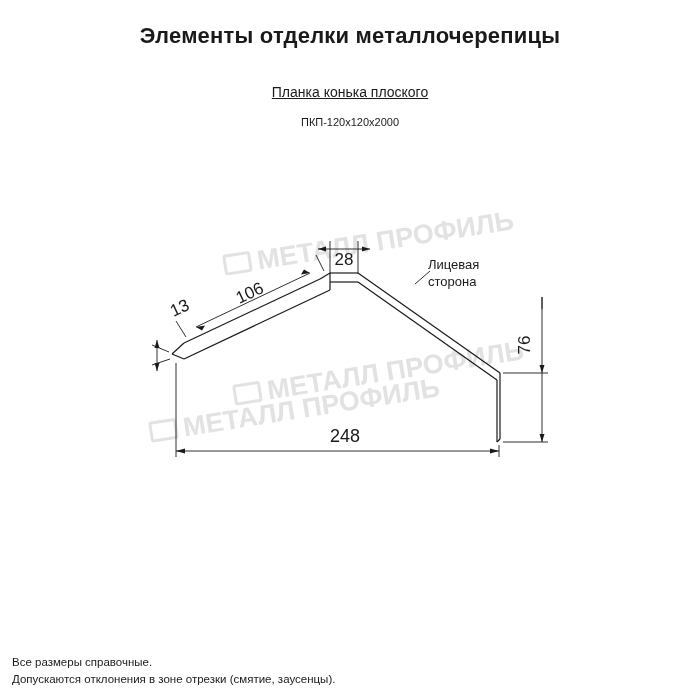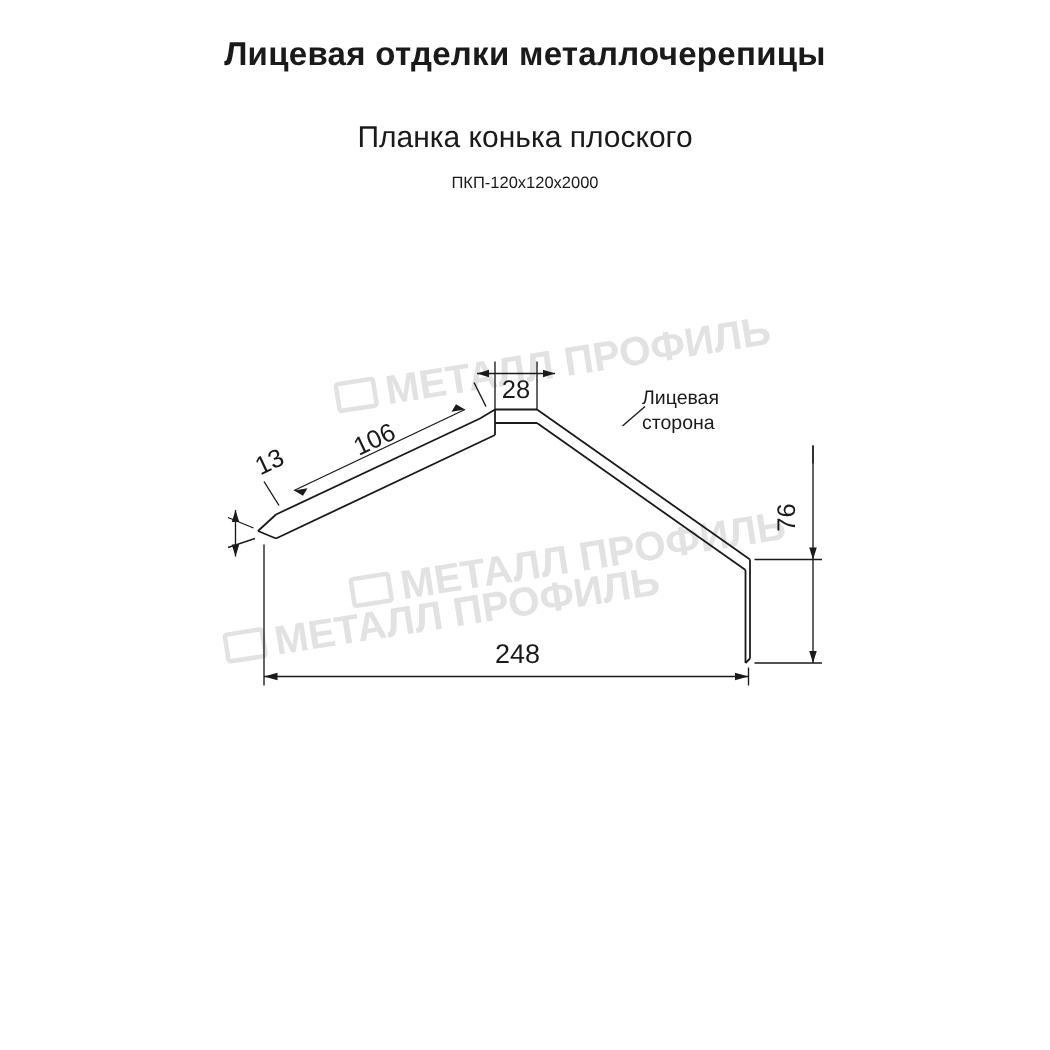--- a/index.html
+++ b/index.html
@@ -29,24 +29,25 @@
     text-align: center;
   }
   .main-title {
     font-size: 22px;
     font-weight: bold;
     letter-spacing: 0.2px;
     line-height: 28px;
     margin: 0;
   }
   .sub-title {
-    font-size: 20px;
+    font-size: 14px;
     line-height: 24px;
     margin: 0;
     padding-top: 30px;
+    text-decoration: underline;
   }
   .sub-title-2 {
     font-size: 11px;
     line-height: 24px;
     margin: 0;
     padding-top: 6px;
   }
   .drawing-wrap {
     position: absolute;
     top: 149px;
@@ -106,21 +107,21 @@
     position: relative;
     top: 1px;
   }
 </style>
 </head>
 <body>
 
 <div class="page">
 
   <div class="title-block">
-    <h1 class="main-title">Лицевая отделки металлочерепицы</h1>
+    <h1 class="main-title">Элементы отделки металлочерепицы</h1>
     <p class="sub-title">Планка конька плоского</p>
     <p class="sub-title-2">ПКП-120x120x2000</p>
   </div>
 
   <div class="wm wm-1"><span class="wm-box"></span><span>МЕТАЛЛ ПРОФИЛЬ</span></div>
   <div class="wm wm-2"><span class="wm-box"></span><span>МЕТАЛЛ ПРОФИЛЬ</span></div>
   <div class="wm wm-3"><span class="wm-box"></span><span>МЕТАЛЛ ПРОФИЛЬ</span></div>
 
   <div class="drawing-wrap">
     <svg width="700" height="420" viewBox="0 0 700 420" xmlns="http://www.w3.org/2000/svg">
@@ -208,14 +209,18 @@
 
       <text x="530" y="196" text-anchor="middle" font-family="Liberation Sans, sans-serif" font-size="17" fill="#1a1a1a" transform="rotate(-90 530 196)">76</text>
 
       <text x="345" y="293" text-anchor="middle" font-family="Liberation Sans, sans-serif" font-size="18" fill="#1a1a1a">248</text>
 
       <text x="428" y="120" text-anchor="start" font-family="Liberation Sans, sans-serif" font-size="13" fill="#1a1a1a">Лицевая</text>
       <text x="428" y="137" text-anchor="start" font-family="Liberation Sans, sans-serif" font-size="13" fill="#1a1a1a">сторона</text>
     </svg>
   </div>
 
+  <div class="footnotes">
+    <div>Все размеры справочные.</div>
+    <div>Допускаются отклонения в зоне отрезки (смятие, заусенцы).</div>
+  </div>
 
 </div>
 
 </body></html>

